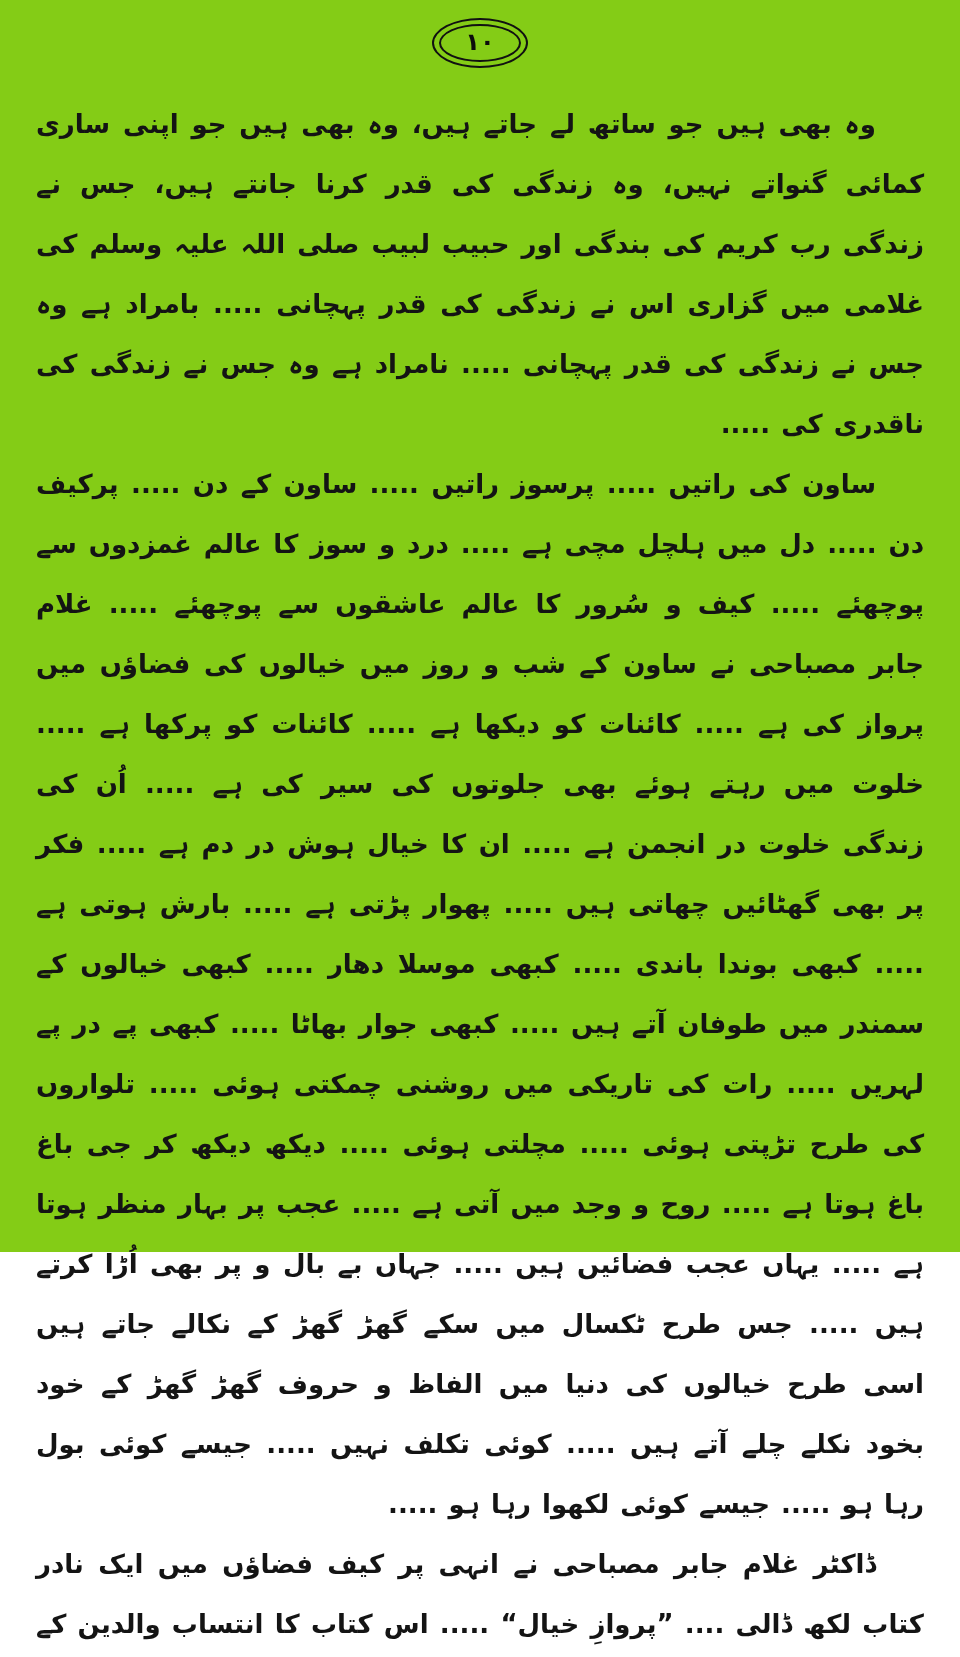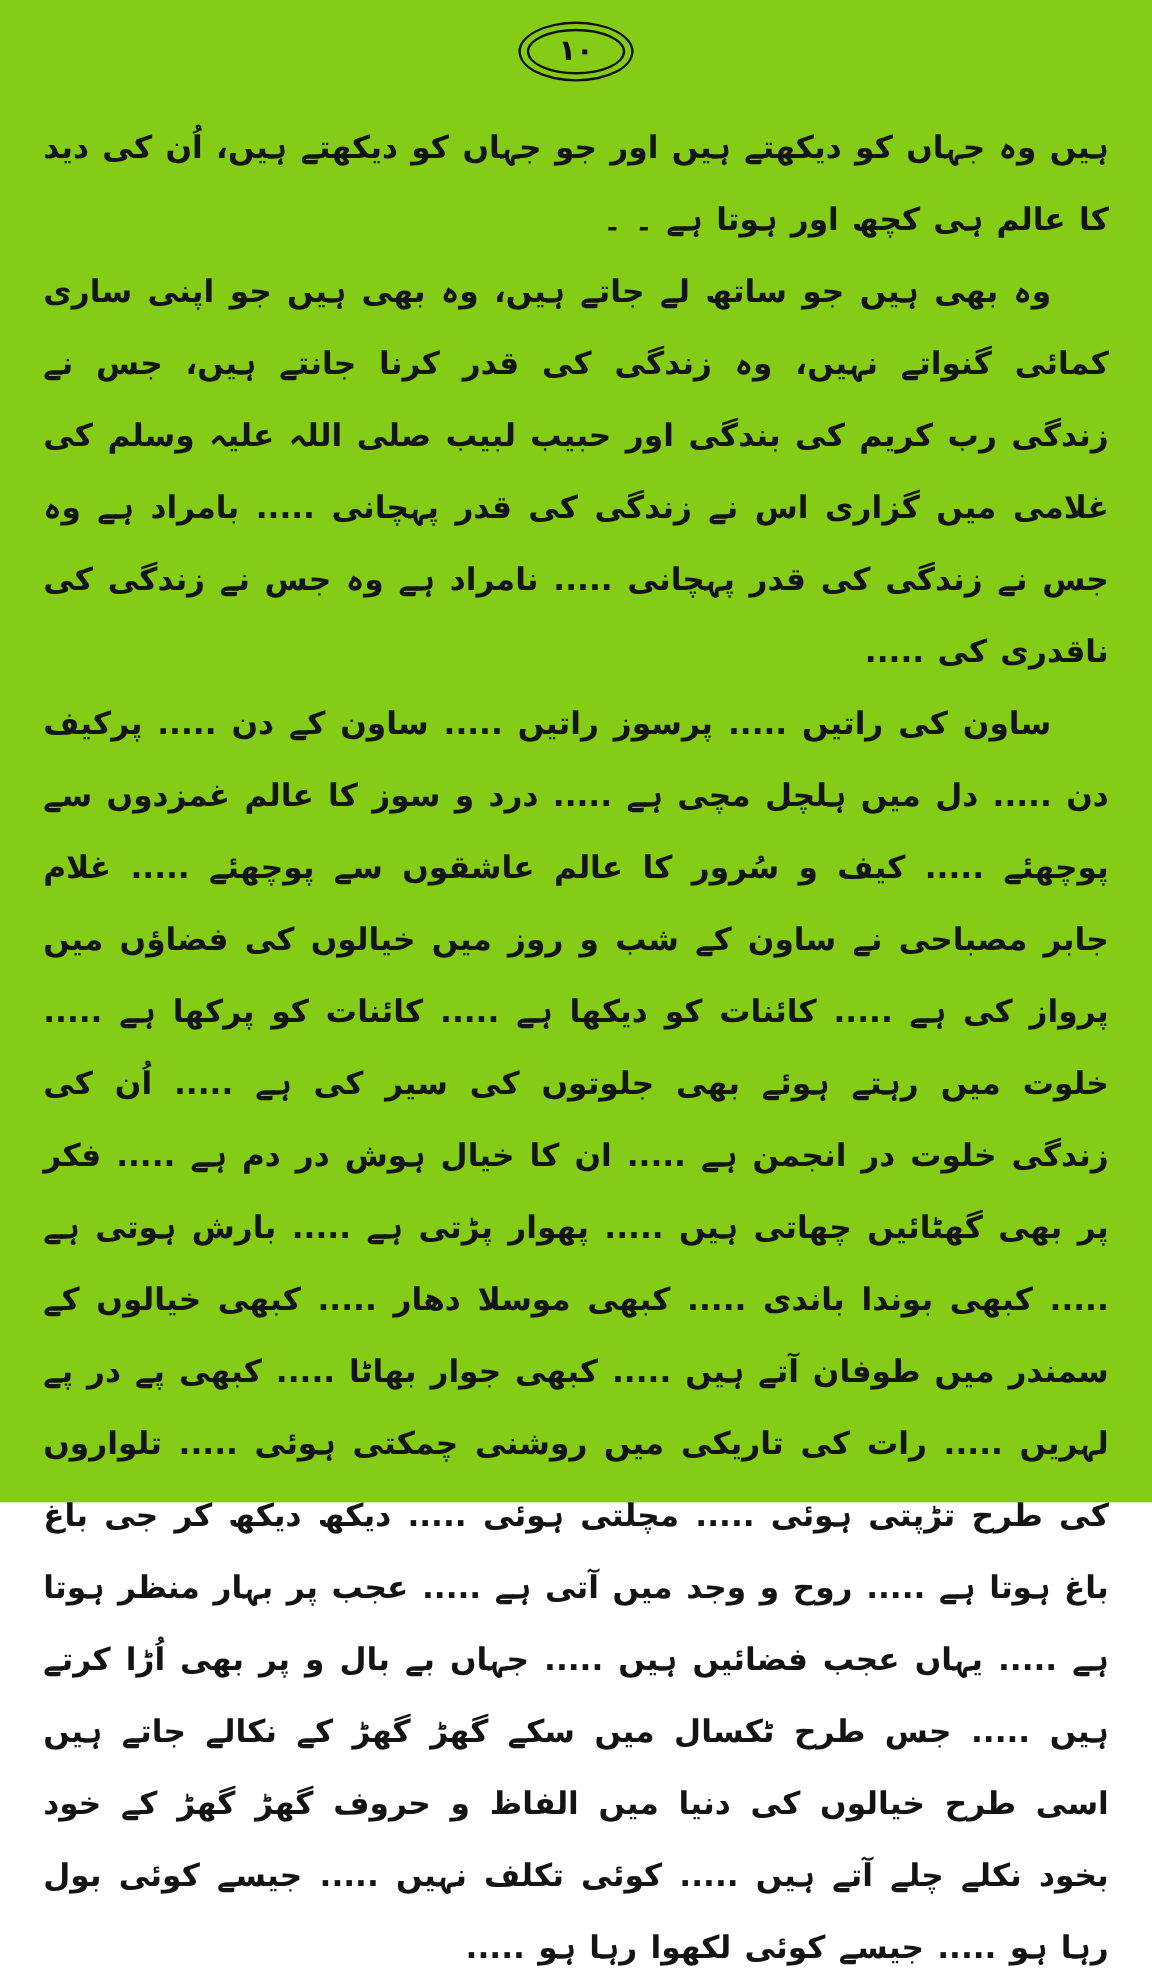--- a/index.html
+++ b/index.html
@@ -77,19 +77,18 @@
 
 <div class="page">
 
   <div class="page-number-oval">
     <div class="page-number-inner">
       <span>۱۰</span>
     </div>
   </div>
 
   <div class="text-body">
-    <p class="para no-indent">ہیں وہ جہاں کو دیکھتے ہیں اور جو جہاں کو دیکھتے ہیں، اُن کی دید کا عالم ہی کچھ اور ہوتا ہے ۔ ۔</p>
     <p class="para">وہ بھی ہیں جو ساتھ لے جاتے ہیں، وہ بھی ہیں جو اپنی ساری کمائی گنواتے نہیں، وہ زندگی کی قدر کرنا جانتے ہیں، جس نے زندگی رب کریم کی بندگی اور حبیب لبیب صلی اللہ علیہ وسلم کی غلامی میں گزاری اس نے زندگی کی قدر پہچانی ..... بامراد ہے وہ جس نے زندگی کی قدر پہچانی ..... نامراد ہے وہ جس نے زندگی کی ناقدری کی .....</p>
     <p class="para">ساون کی راتیں ..... پرسوز راتیں ..... ساون کے دن ..... پرکیف دن ..... دل میں ہلچل مچی ہے ..... درد و سوز کا عالم غمزدوں سے پوچھئے ..... کیف و سُرور کا عالم عاشقوں سے پوچھئے ..... غلام جابر مصباحی نے ساون کے شب و روز میں خیالوں کی فضاؤں میں پرواز کی ہے ..... کائنات کو دیکھا ہے ..... کائنات کو پرکھا ہے ..... خلوت میں رہتے ہوئے بھی جلوتوں کی سیر کی ہے ..... اُن کی زندگی خلوت در انجمن ہے ..... ان کا خیال ہوش در دم ہے ..... فکر پر بھی گھٹائیں چھاتی ہیں ..... پھوار پڑتی ہے ..... بارش ہوتی ہے ..... کبھی بوندا باندی ..... کبھی موسلا دھار ..... کبھی خیالوں کے سمندر میں طوفان آتے ہیں ..... کبھی جوار بھاٹا ..... کبھی پے در پے لہریں ..... رات کی تاریکی میں روشنی چمکتی ہوئی ..... تلواروں کی طرح تڑپتی ہوئی ..... مچلتی ہوئی ..... دیکھ دیکھ کر جی باغ باغ ہوتا ہے ..... روح و وجد میں آتی ہے ..... عجب پر بہار منظر ہوتا ہے ..... یہاں عجب فضائیں ہیں ..... جہاں بے بال و پر بھی اُڑا کرتے ہیں ..... جس طرح ٹکسال میں سکے گھڑ گھڑ کے نکالے جاتے ہیں اسی طرح خیالوں کی دنیا میں الفاظ و حروف گھڑ گھڑ کے خود بخود نکلے چلے آتے ہیں ..... کوئی تکلف نہیں ..... جیسے کوئی بول رہا ہو ..... جیسے کوئی لکھوا رہا ہو .....</p>
     <p class="para">ڈاکٹر غلام جابر مصباحی نے انہی پر کیف فضاؤں میں ایک نادر کتاب لکھ ڈالی .... ”پروازِ خیال“ ..... اس کتاب کا انتساب والدین کے نام کیا ..... جن کو سب بھول جاتے ہیں ..... اور نذر بیوی بچوں کے نام کی، جن کے ذکر سے لوگ شرماتے ہیں ..... پھر القائی اور الہامی فکر پارے ..... سوتوں کو جگانے والے، زندگی</p>
   </div>
 
 </div>
 
 </body></html>

